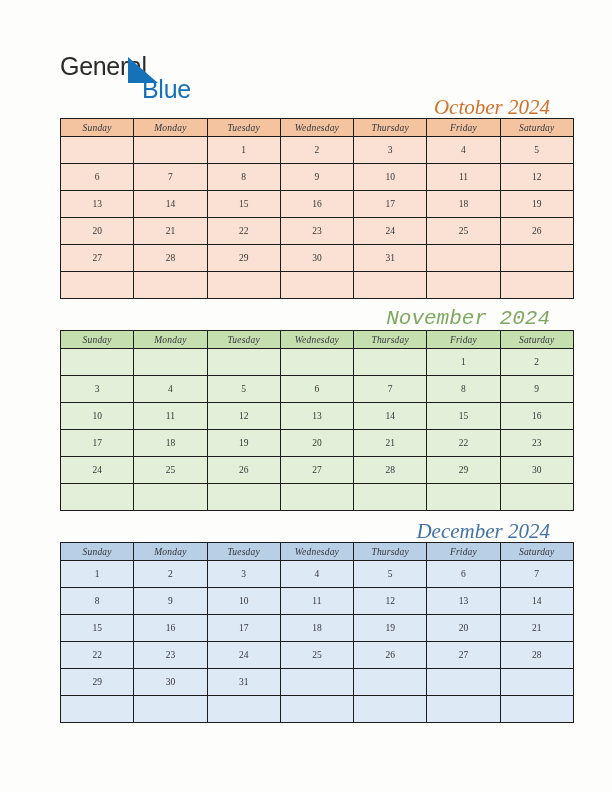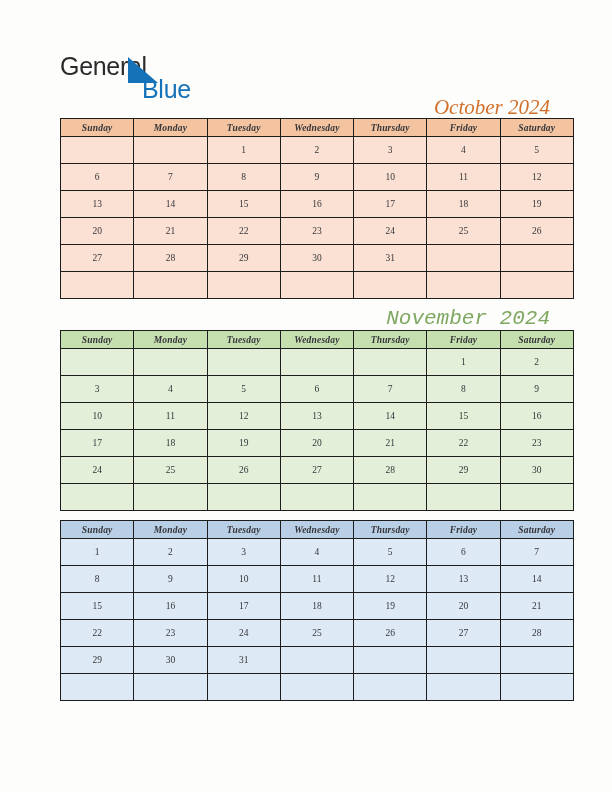--- a/index.html
+++ b/index.html
@@ -80,21 +80,21 @@
   table.cal-table th,
   table.cal-table td {
     border: 1px solid #1d1d1d;
     text-align: center;
     width: 70.28px;
     font-size: 9.5px;
     color: #35353a;
   }
   table.cal-table th {
     font-style: italic;
-    font-weight: bold;
+    font-weight: normal;
     height: 15px;
     letter-spacing: 0.2px;
   }
   table.cal-table td {
     height: 24px;
     font-weight: normal;
   }
 
   
   #cal-october .cal-title { color: #d2702a; }
@@ -262,20 +262,21 @@
         <td></td>
         <td></td>
         <td></td>
         <td></td>
       </tr>
     </tbody>
   </table>
 </div>
 
 <div class="cal-block" id="cal-december">
+  <div class="cal-title">December 2024</div>
   <table class="cal-table">
     <thead>
       <tr>
         <th>Sunday</th>
         <th>Monday</th>
         <th>Tuesday</th>
         <th>Wednesday</th>
         <th>Thursday</th>
         <th>Friday</th>
         <th>Saturday</th>

